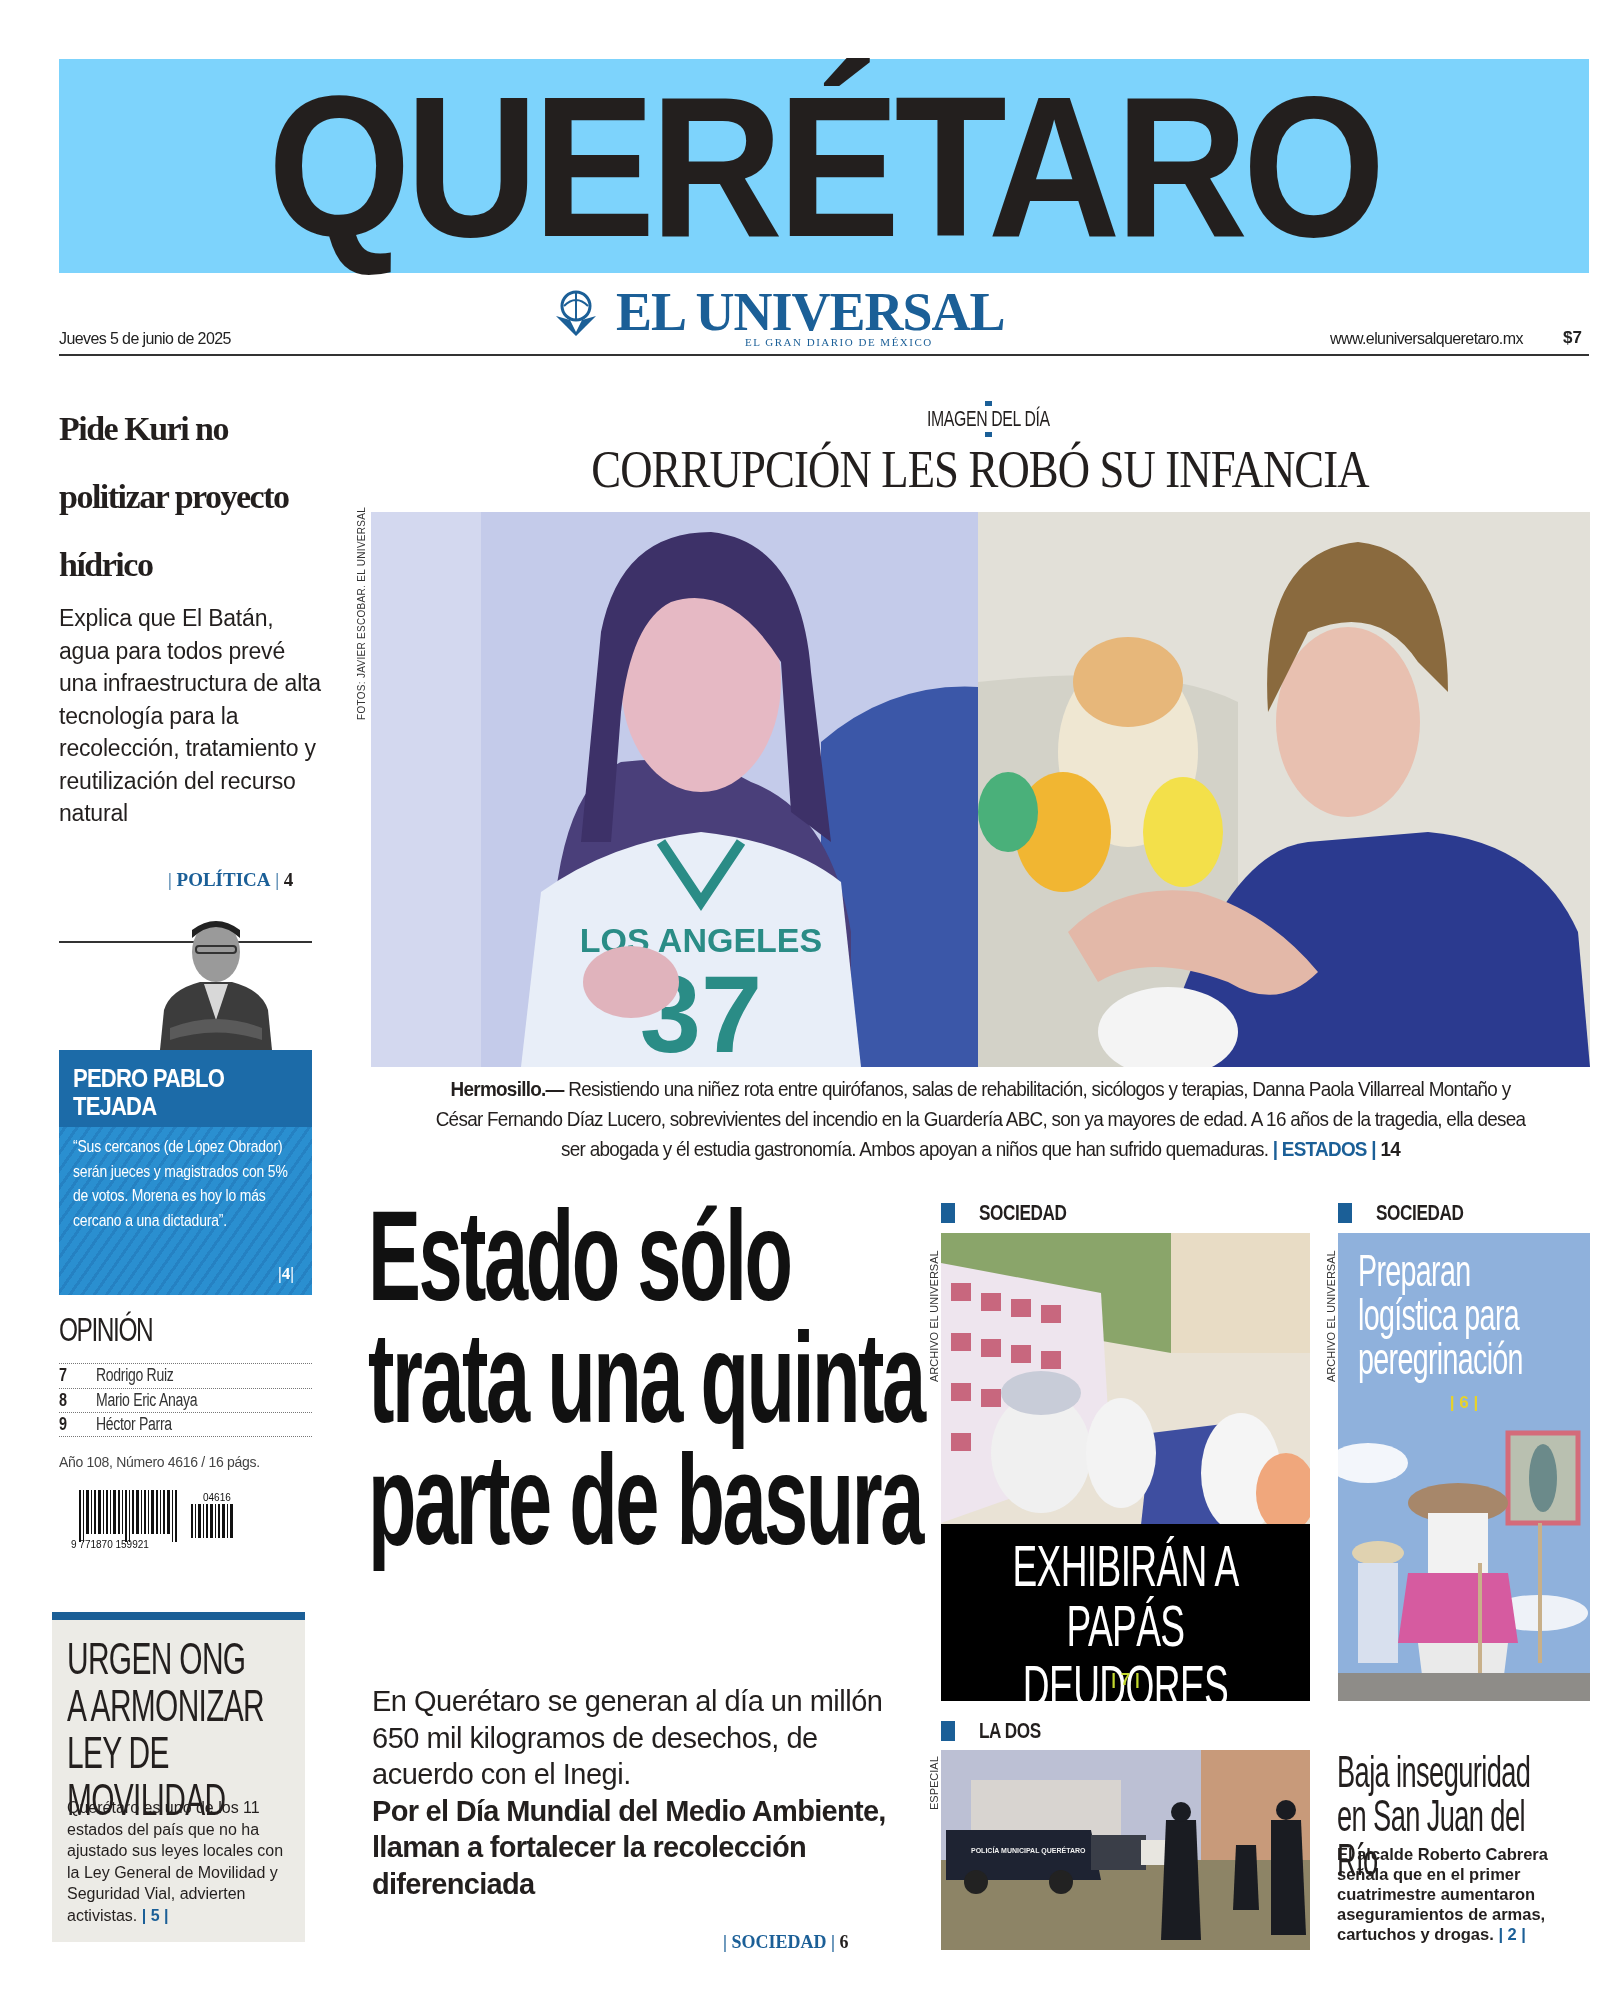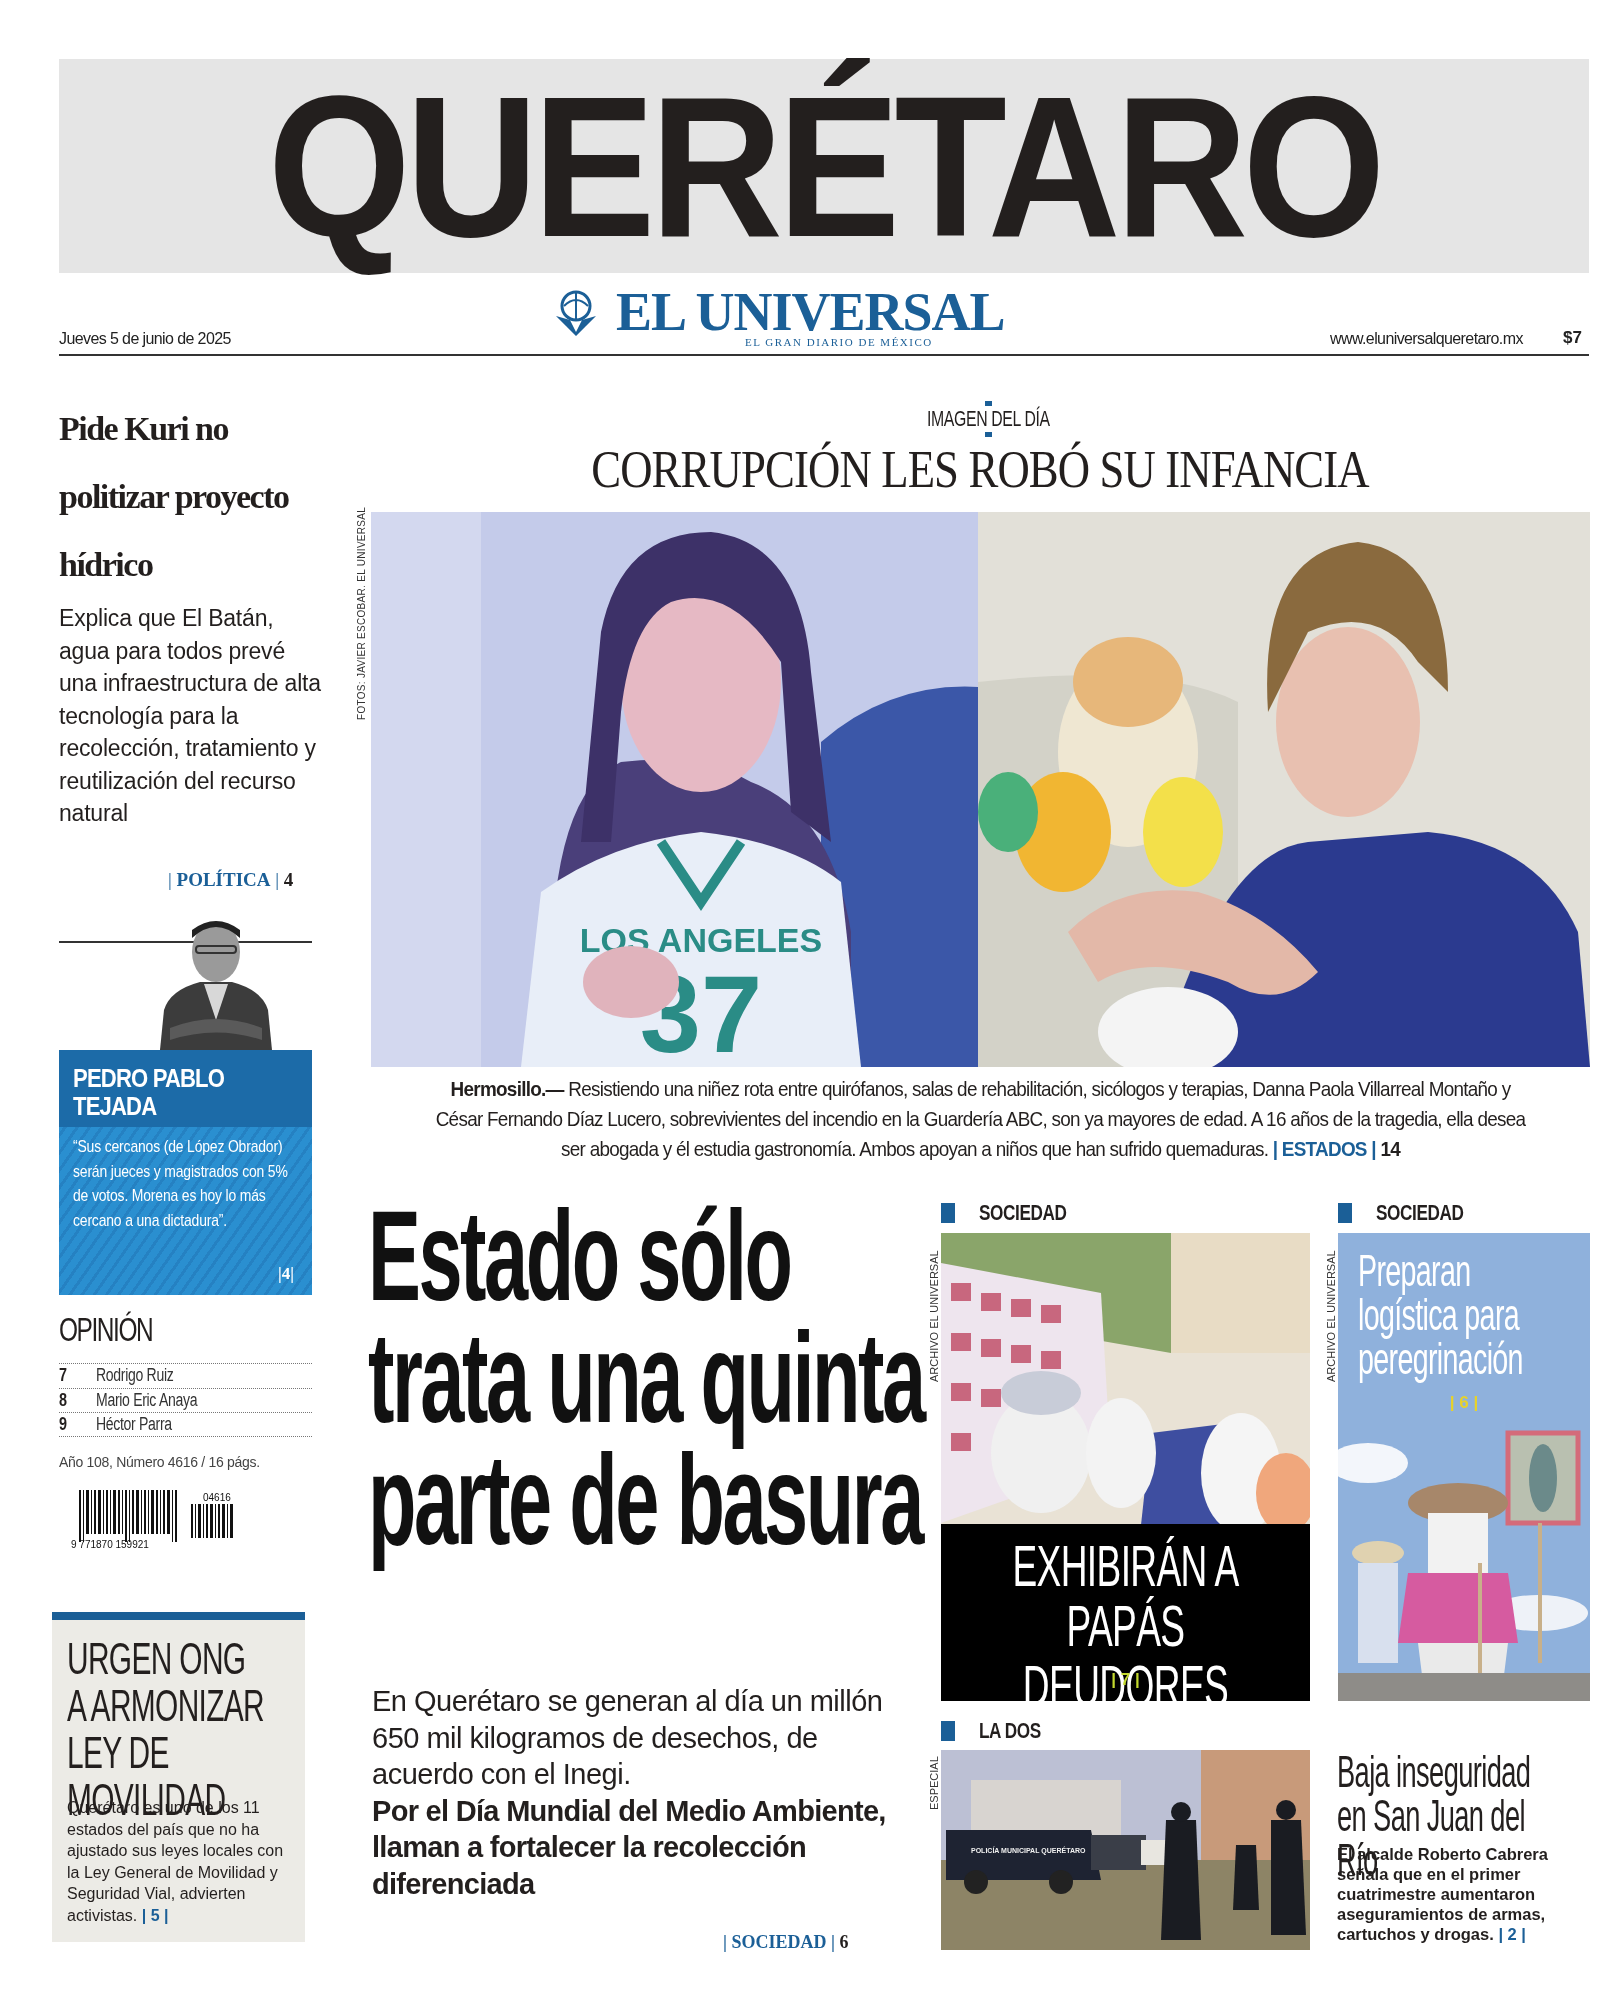--- a/index.html
+++ b/index.html
@@ -2,21 +2,21 @@
 <html><head>
 <meta charset="utf-8">
 <style>
   * { box-sizing: border-box; margin: 0; padding: 0; }
   html, body { width: 1619px; height: 1990px; background: #ffffff; overflow: hidden; }
   body { position: relative; font-family: "Liberation Sans", sans-serif; color: #1f1b1a; }
 
   .abs { position: absolute; }
 
   
-  #masthead { left: 59px; top: 59px; width: 1530px; height: 214px; background: #e5e5e5; }
+  #masthead { left: 59px; top: 59px; width: 1530px; height: 214px; background: #7dd3fc; }
   #masthead-title { position: absolute; left: 0; right: 0; top: 18px; text-align: center;
     font-family: "Liberation Sans", sans-serif; font-weight: 900; font-size: 200px; line-height: 180px;
     letter-spacing: -6px; color: #231f1e; transform: scaleX(0.92); transform-origin: center; }
 
   
   #brand-logo { left: 550px; top: 283px; width: 540px; height: 58px; display: flex; align-items: center; gap: 14px; }
   #globe-icon { width: 52px; height: 52px; }
   #brand-name { font-family: "Liberation Serif", serif; font-weight: 700; font-size: 54px; color: #1b5f97; letter-spacing: -1px; line-height: 52px; }
   #brand-tagline { left: 745px; top: 336px; font-family: "Liberation Serif", serif; font-size: 11px; letter-spacing: 1.5px; color: #1b5f97; }
   #issue-date { left: 59px; top: 330px; font-size: 16px; letter-spacing: -0.6px; color: #222; }

